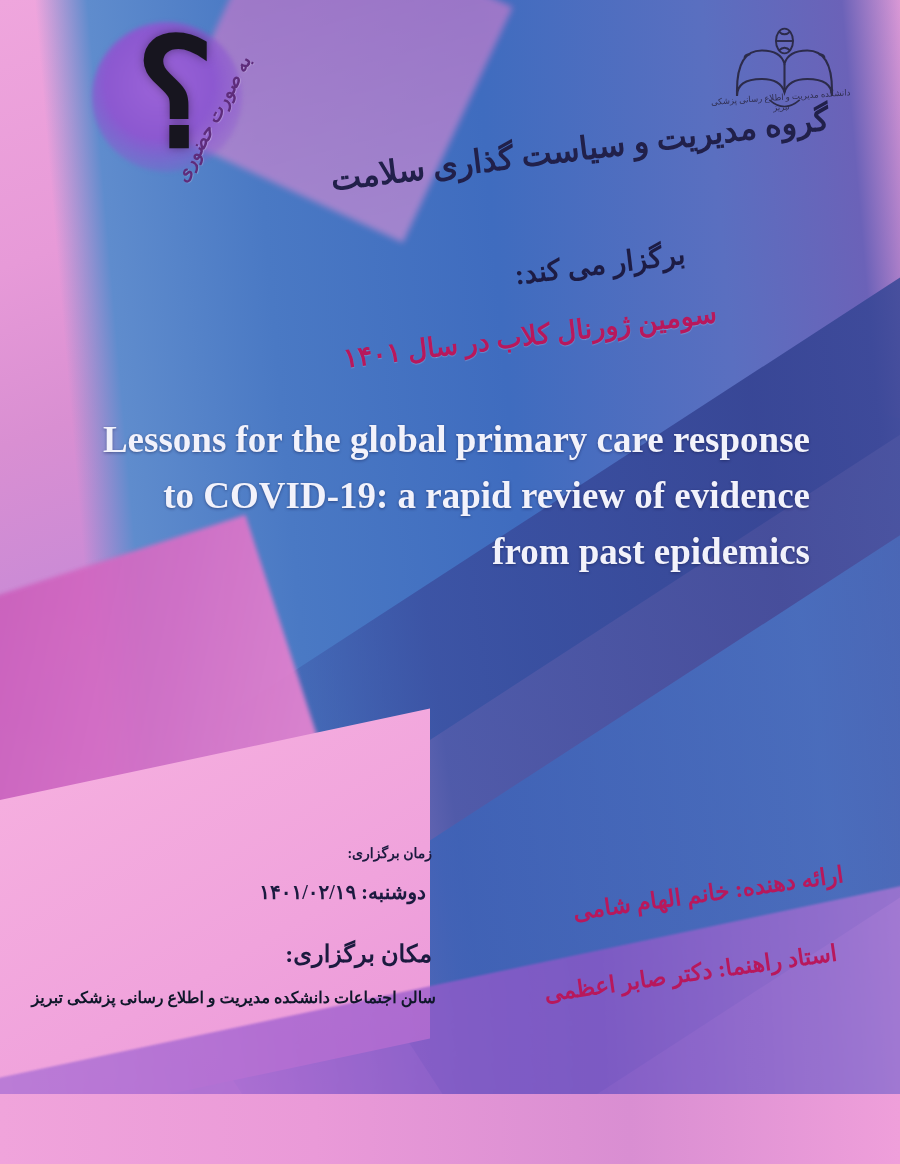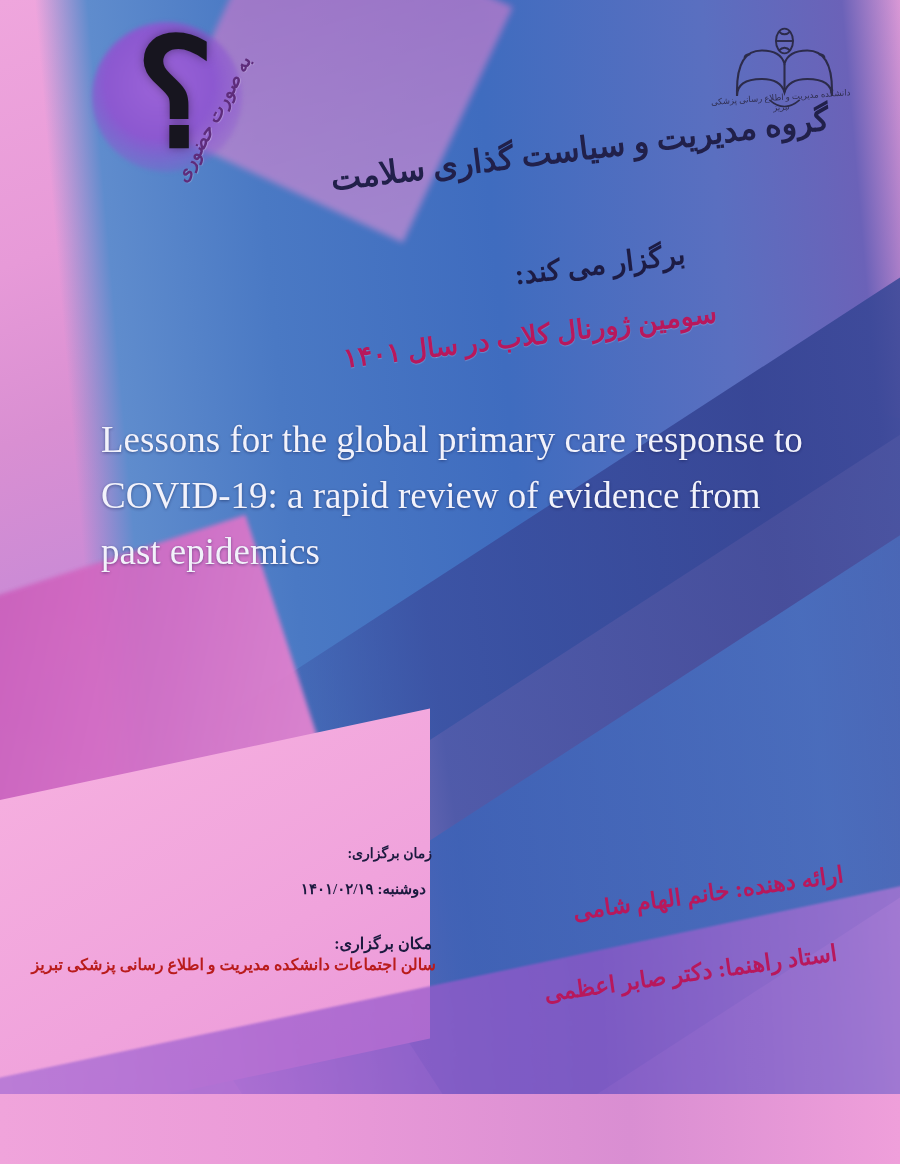--- a/index.html
+++ b/index.html
@@ -238,30 +238,31 @@
     font-weight: bold;
     color: #b8185c;
     transform: rotate(-7deg);
     white-space: nowrap;
     text-shadow: 0 1px 1px rgba(255,255,255,.2);
   }
 
   
   .title-en {
     position: absolute;
-    left: 101px;
+    left: 90px;
     top: 412px;
     width: 720px;
-    text-align: left;
+    text-align: right;
     direction: ltr;
     font-family: "Liberation Serif", serif;
     font-size: 37px;
     line-height: 1.52;
     color: #f2f2fb;
     text-shadow: 0 1px 3px rgba(10,15,60,.45);
+    font-weight: bold;
   }
 
   
   .presenter {
     position: absolute;
     right: 55px;
     top: 880px;
     font-family: "Liberation Serif", serif;
     font-size: 23px;
     font-weight: bold;
@@ -292,37 +293,37 @@
     color: #1b1a3f;
     font-family: "Liberation Serif", serif;
   }
   .info-head {
     font-size: 14px;
     font-weight: bold;
     margin-bottom: 18px;
     padding-right: 8px;
   }
   .info-row {
-    font-size: 15px;
+    font-size: 20px;
     font-weight: bold;
     margin-bottom: 18px;
     padding-right: 14px;
   }
   .place-head {
-    font-size: 16px;
+    font-size: 24px;
     font-weight: bold;
     margin-top: 36px;
-    margin-bottom: 2px;
+    margin-bottom: 20px;
     padding-right: 8px;
   }
   .place-value {
     font-size: 16px;
     font-weight: bold;
     padding-right: 4px;
-    color: #b91c1c;
+    color: #0f172a;
   }
 </style>
 </head>
 <body>
 
 <div class="poster">
 
   <div class="bg-base"></div>
   <div class="bg-pink-right-upper"></div>
   <div class="bg-blue-band"></div>

